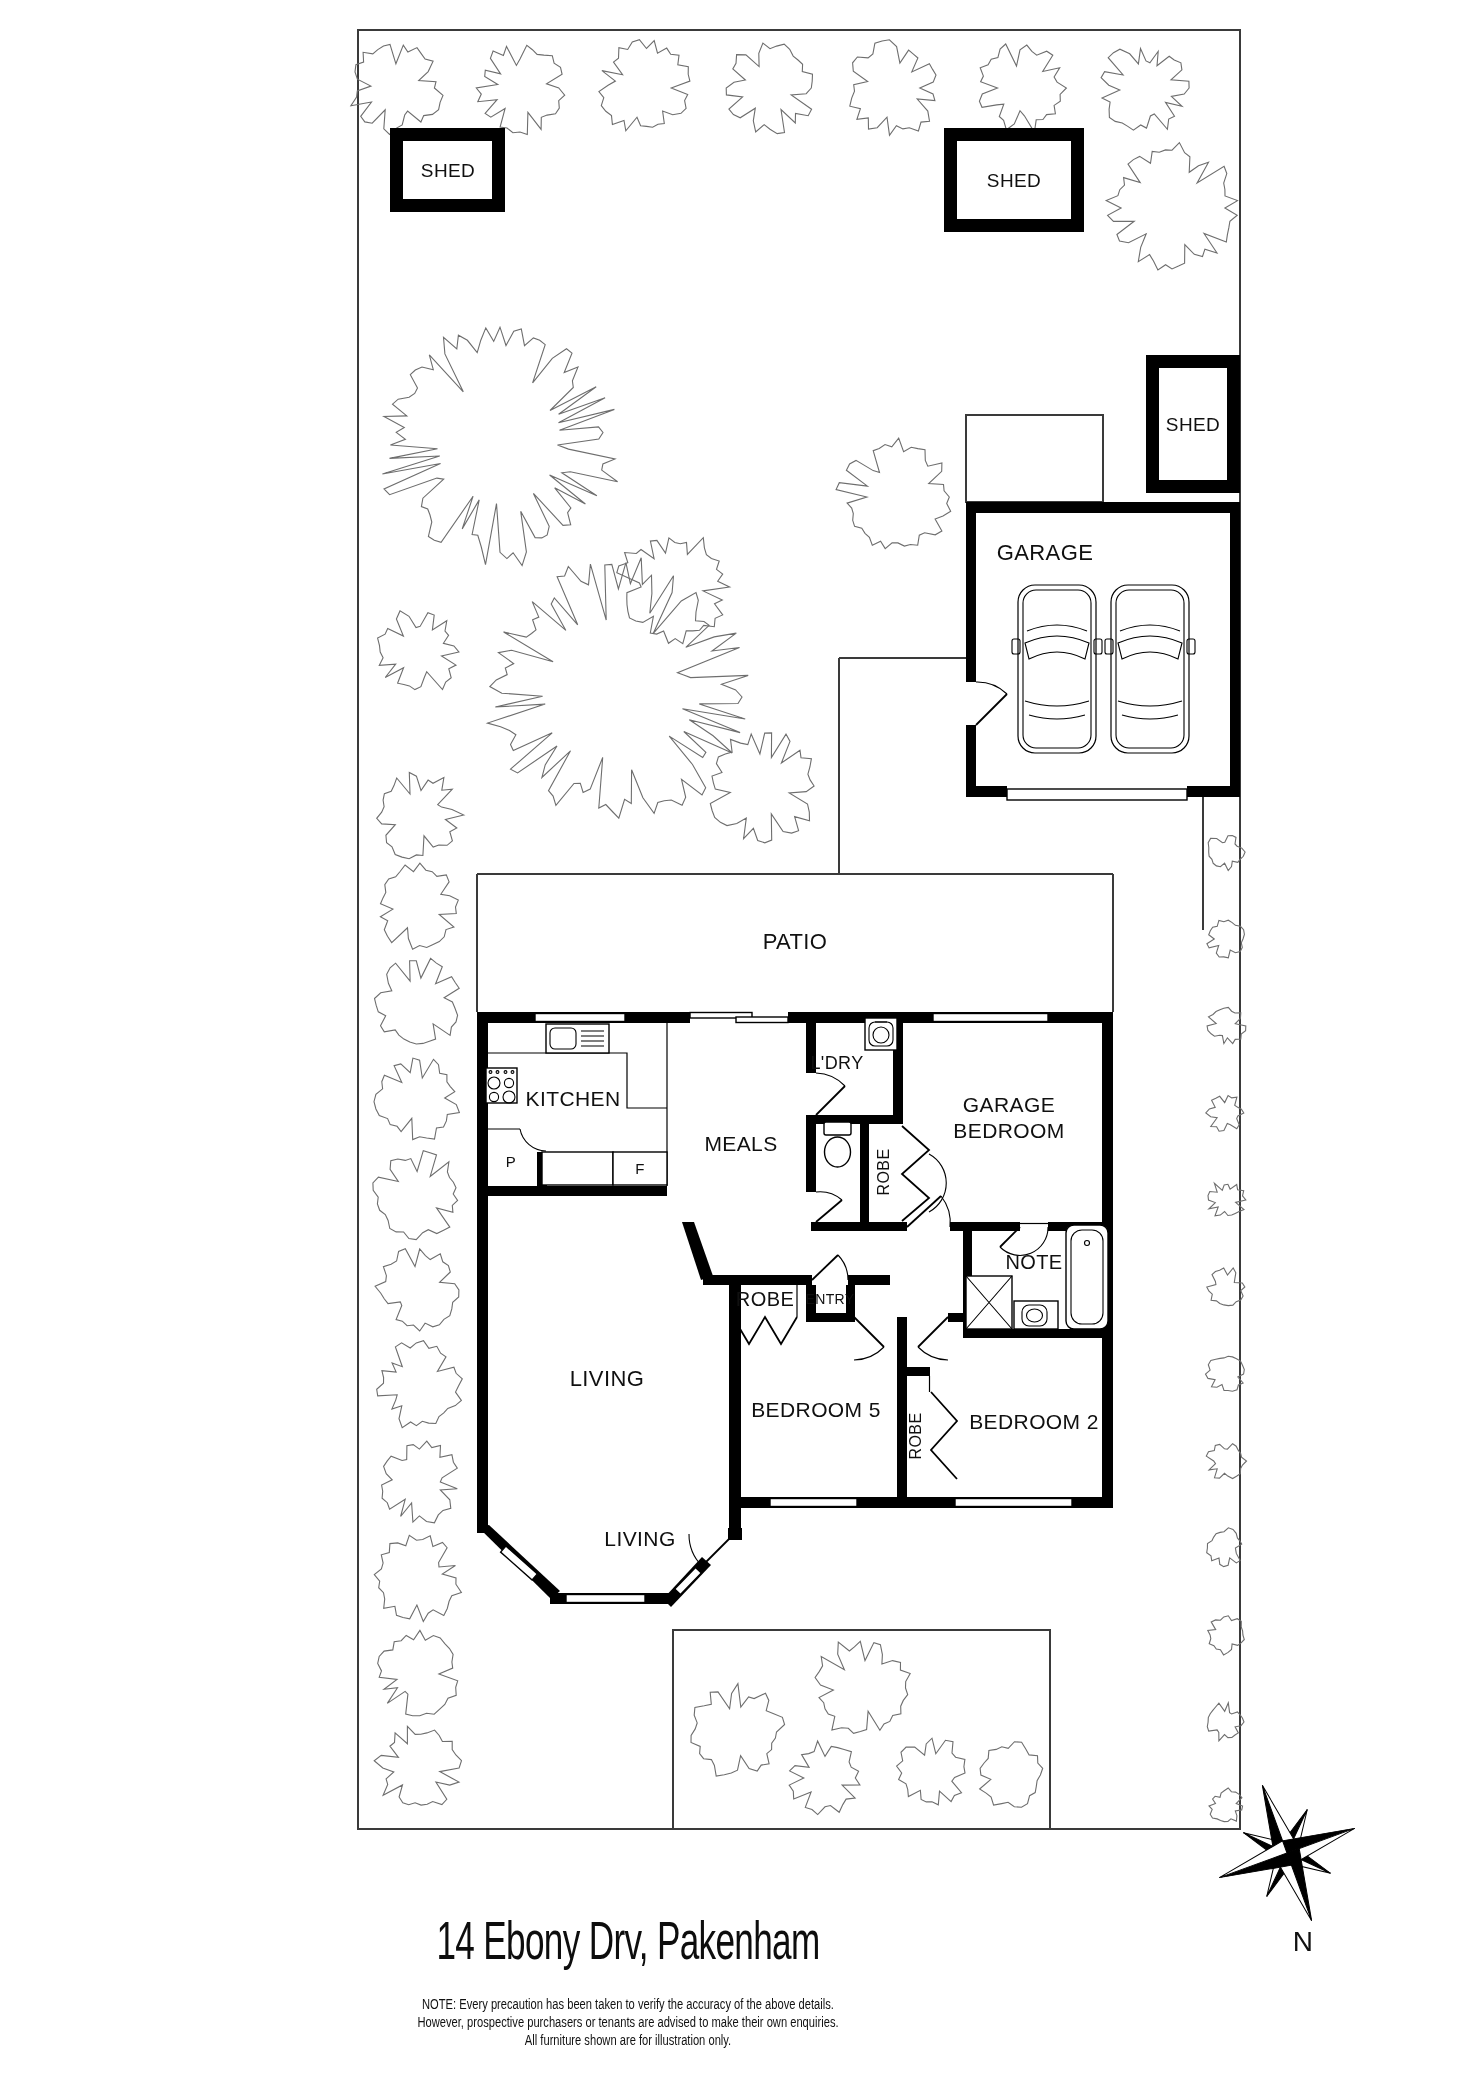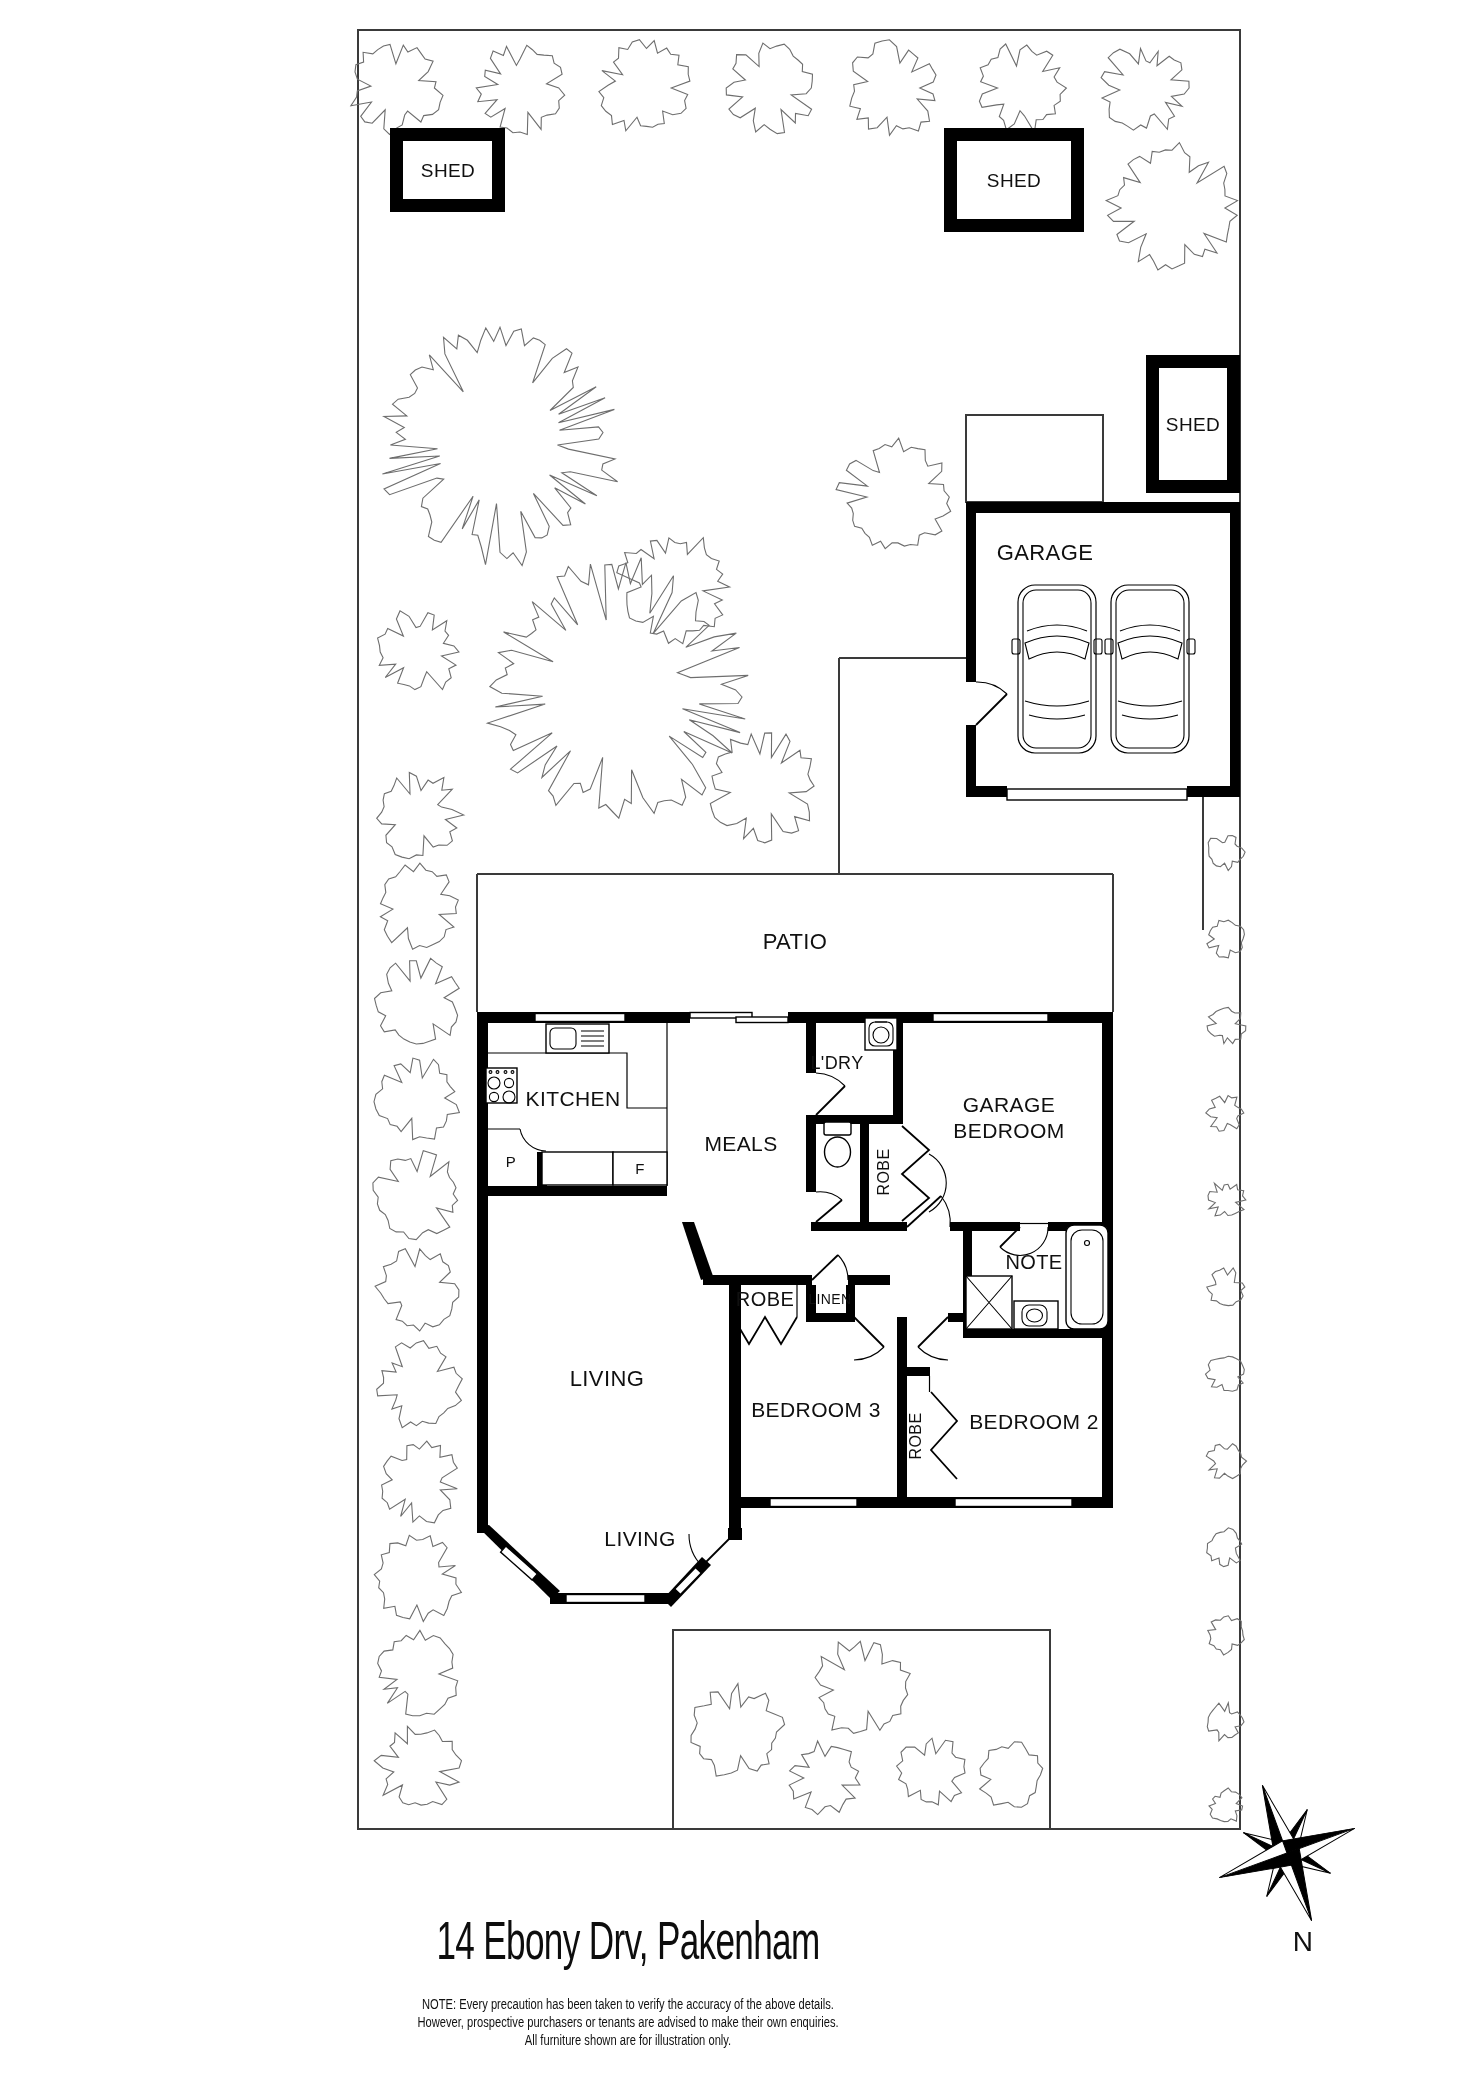--- a/index.html
+++ b/index.html
@@ -315,23 +315,23 @@
 <div>
   <div class="lbl" style="left:795px;top:942px;font-size:22px">PATIO</div>
   <div class="lbl" style="left:573px;top:1098px;font-size:21px">KITCHEN</div>
   <div class="lbl" style="left:741px;top:1143px;font-size:21px">MEALS</div>
   <div class="lbl" style="left:837px;top:1063px;font-size:18px">L'DRY</div>
   <div class="lbl" style="left:1009px;top:1104px;font-size:21px">GARAGE</div>
   <div class="lbl" style="left:1009px;top:1130px;font-size:21px">BEDROOM</div>
   <div class="lbl vert" style="left:884px;top:1172px;font-size:16px">ROBE</div>
   <div class="lbl" style="left:1034px;top:1262px;font-size:20px">NOTE</div>
   <div class="lbl" style="left:765px;top:1299px;font-size:20px">ROBE</div>
-  <div class="lbl" style="left:830px;top:1299px;font-size:14px">LINEN</div>
+  <div class="lbl" style="left:830px;top:1299px;font-size:14px">ENTRY</div>
   <div class="lbl" style="left:607px;top:1379px;font-size:22px">LIVING</div>
-  <div class="lbl" style="left:816px;top:1409px;font-size:21px">BEDROOM 3</div>
+  <div class="lbl" style="left:816px;top:1409px;font-size:21px">BEDROOM 5</div>
   <div class="lbl vert" style="left:916px;top:1436px;font-size:16px">ROBE</div>
   <div class="lbl" style="left:1034px;top:1421px;font-size:21px">BEDROOM 2</div>
   <div class="lbl" style="left:640px;top:1538px;font-size:21px">LIVING</div>
   <div class="lbl" style="left:1045px;top:553px;font-size:22px">GARAGE</div>
   <div class="lbl" style="left:448px;top:170px;font-size:19px">SHED</div>
   <div class="lbl" style="left:1014px;top:180px;font-size:19px">SHED</div>
   <div class="lbl" style="left:1193px;top:424px;font-size:19px">SHED</div>
   <div class="lbl" style="left:511px;top:1161px;font-size:15px">P</div>
   <div class="lbl" style="left:640px;top:1168px;font-size:15px">F</div>
   <div class="lbl" style="left:1303px;top:1942px;font-size:28px">N</div>

